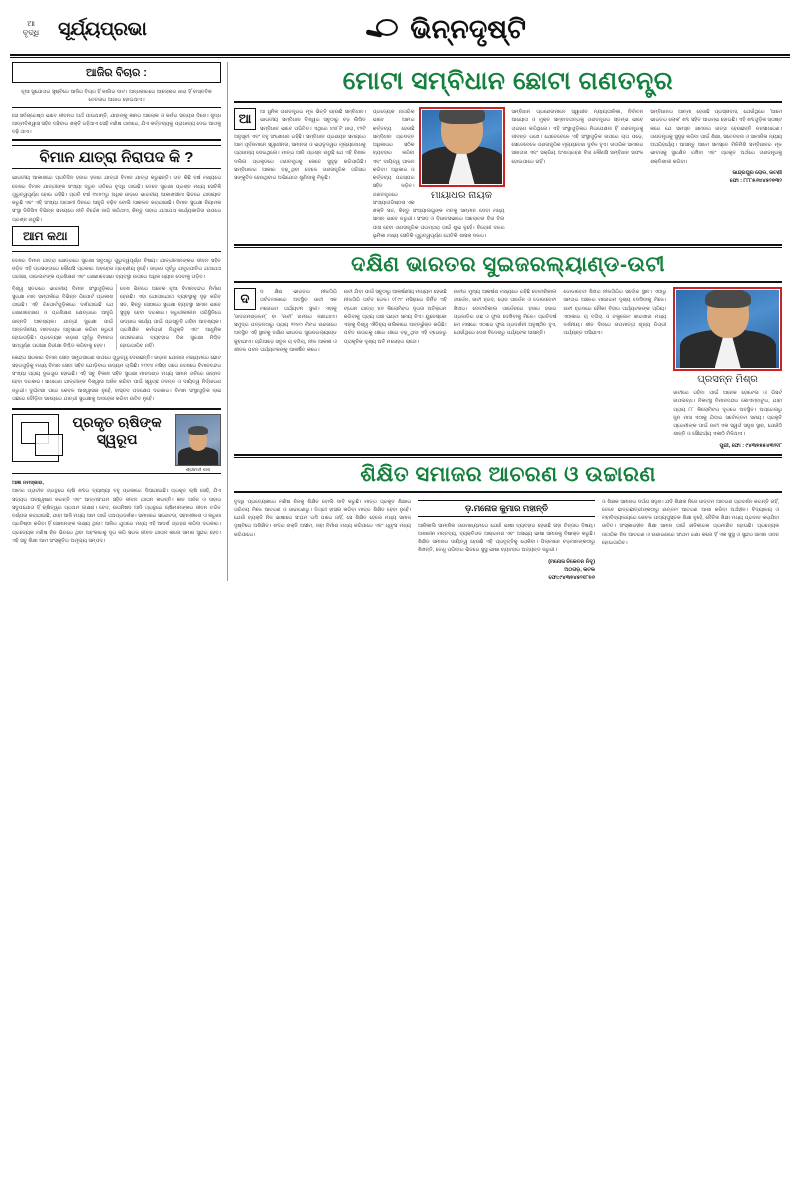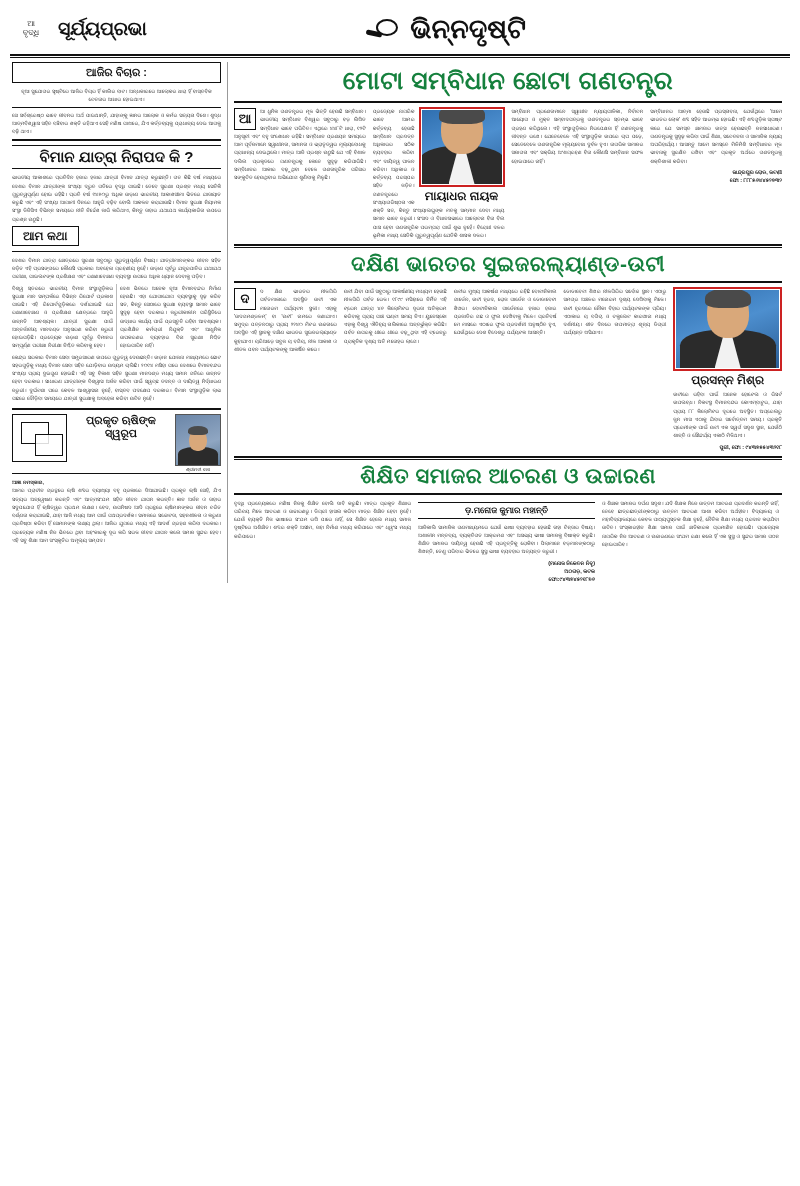--- a/index.html
+++ b/index.html
@@ -189,22 +189,22 @@
     width: 26px; height: 34px;
     background: #f2f2f2;
     position:absolute;
     left: 50%;
     transform: translateX(-50%);
     bottom: 0;
     clip-path: polygon(35% 0, 65% 0, 100% 100%, 0% 100%);
   }
   .caption {
     text-align:center;
-    font-size: 12px;
-    font-weight:bold;
+    font-size: 10px;
+    font-weight:normal;
     margin-top: 2px;
   }
   .byline {
     text-align:right;
     font-size: 5.4px;
     line-height:1.5;
     margin-top: 3px;
     font-weight:bold;
   }
   .author-strip {
@@ -294,21 +294,21 @@
       </div>
 
       <div class="smalltext" style="margin-top:3px;">କେନ୍ଦ୍ର ସରକାର ବିମାନ ସେବା ସମ୍ପ୍ରସାରଣ ଉପରେ ଗୁରୁତ୍ୱ ଦେଉଛନ୍ତି। ଉଡ଼ାନ ଯୋଜନା ମାଧ୍ୟମରେ ଛୋଟ ସହରଗୁଡ଼ିକୁ ମଧ୍ୟ ବିମାନ ସେବା ସହିତ ଯୋଡ଼ିବାର ଉଦ୍ୟମ ଚାଲିଛି। ୨୦୧୪ ମସିହା ପରେ ଦେଶରେ ବିମାନବନ୍ଦର ସଂଖ୍ୟା ପ୍ରାୟ ଦୁଇଗୁଣ ହୋଇଛି। ଏହି ସବୁ ବିକାଶ ସହିତ ସୁରକ୍ଷା ମାନଦଣ୍ଡ ମଧ୍ୟ ସମାନ ଗତିରେ ଉନ୍ନତ ହେବା ଦରକାର। ସାଧାରଣ ଯାତ୍ରୀଙ୍କ ବିଶ୍ୱାସ ଅର୍ଜନ କରିବା ପାଇଁ ସ୍ୱଚ୍ଛ ତଦନ୍ତ ଓ ଦାୟିତ୍ୱ ନିର୍ଦ୍ଧାରଣ ଜରୁରୀ। ଦୁର୍ଘଟଣା ପରେ କେବଳ ଆଶ୍ୱାସନା ନୁହେଁ, ବାସ୍ତବ ପଦକ୍ଷେପ ଦରକାର। ବିମାନ ସଂସ୍ଥାଗୁଡ଼ିକ ଲାଭ ପଛରେ ଦୌଡ଼ିବା ସମୟରେ ଯାତ୍ରୀ ସୁରକ୍ଷାକୁ ଅବହେଳା କରିବା ଉଚିତ ନୁହେଁ।</div>
 
       <div class="rule-thick" style="margin-top:6px;"></div>
 
       
       <div class="flexrow" style="margin-top:4px;">
         <div class="sq-logo"></div>
         <div class="grow" style="text-align:center;">
-          <div style="font-size:11px;font-weight:bold;">ପ୍ରକୃତ ଋଷିଙ୍କ ସ୍ୱରୂପ</div>
+          <div style="font-size:14px;font-weight:bold;">ପ୍ରକୃତ ଋଷିଙ୍କ ସ୍ୱରୂପ</div>
         </div>
         <div style="text-align:center;">
           <div class="thumb-small">
             <div class="body" style="width:40px;height:18px;bottom:0;"></div>
             <div class="head" style="width:18px;height:22px;bottom:14px;"></div>
             <div class="hair" style="width:20px;height:9px;bottom:30px;"></div>
           </div>
           <div style="font-size:4.6px;margin-top:1px;">ଶ୍ରୀମତୀ ଦାସ</div>
         </div>
       </div>

